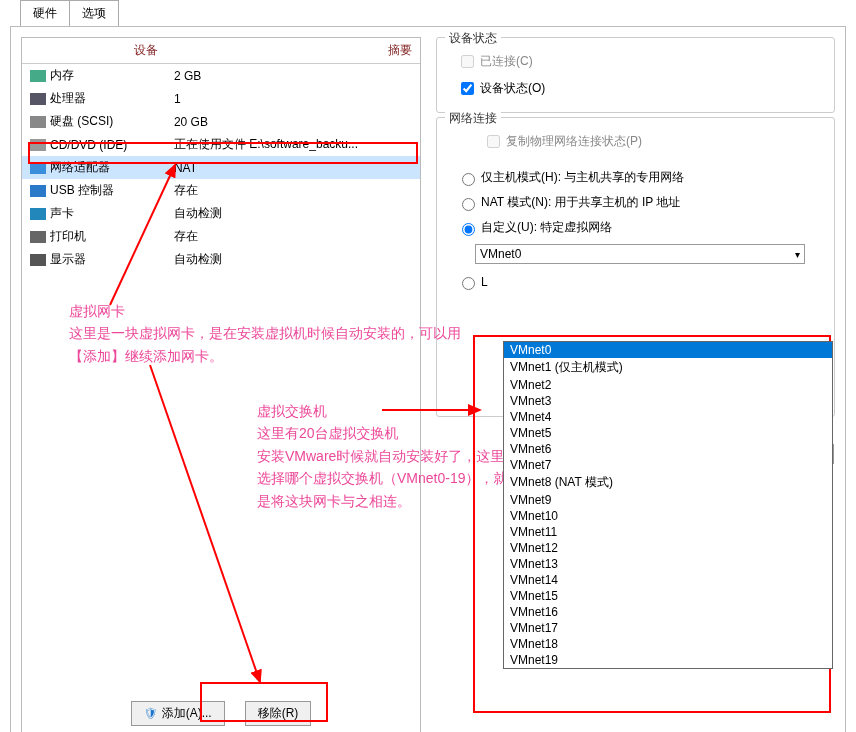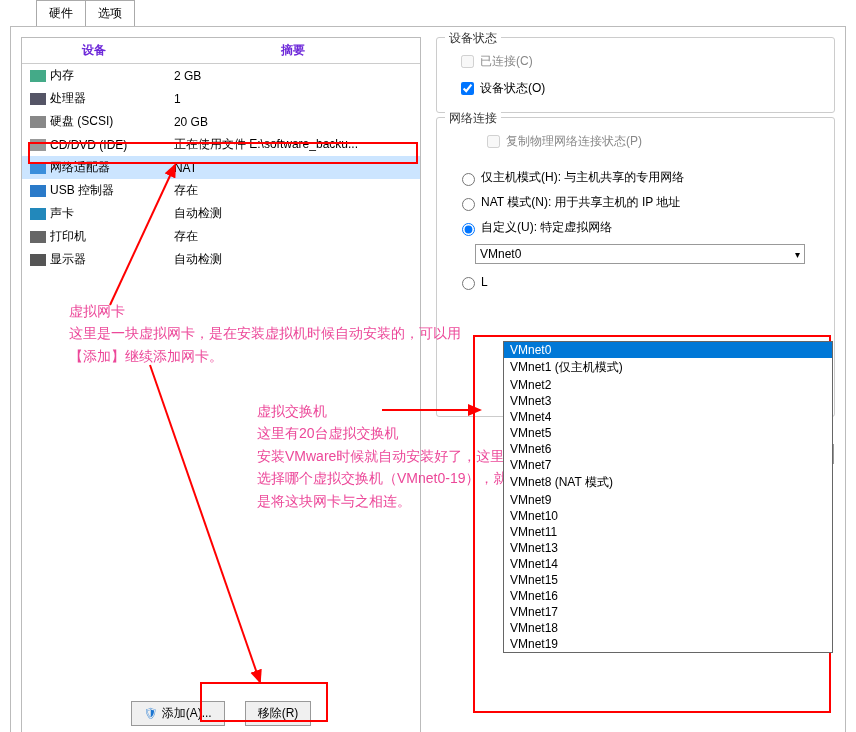--- a/index.html
+++ b/index.html
@@ -1,27 +1,27 @@
 <!DOCTYPE html>
 <html><head>
 <meta charset="utf-8">
 <style>
 * { box-sizing: border-box; font-family: "Microsoft YaHei", sans-serif; font-size: 12px; }
 body { margin: 0; background: #fff; width: 856px; height: 732px; position: relative; }
 
-.tabs { display: flex; padding-left: 36px; }
+.tabs { display: flex; padding-left: 20px; }
 .tab { padding: 4px 12px; border: 1px solid #aaa; border-bottom: none; background: #fff; cursor: pointer; }
 .tab:last-child { border-left: none; }
 
 .dialog-body { border: 1px solid #bbb; margin: 0 10px 0 10px; padding: 10px; display: flex; height: 720px; }
 .left-panel { width: 400px; border: 1px solid #bbb; position: relative; padding: 0; }
 .right-panel { flex: 1; padding-left: 15px; }
 
 .device-table { width: 100%; border-collapse: collapse; }
-.device-table th { text-align: center; padding: 4px 8px; border-bottom: 1px solid #ccc; font-weight: bold; color: #6d28d9; }
+.device-table th { text-align: right; padding: 4px 8px; border-bottom: 1px solid #ccc; font-weight: normal; color: #7f1d1d; }
 .device-table td { padding: 3px 8px; vertical-align: middle; }
 .device-row.selected { background: #cce5ff; }
 .dev-icon { display: inline-block; width: 16px; height: 12px; vertical-align: middle; margin-right: 4px; }
 
 .highlight-box { position: absolute; border: 2px solid red; pointer-events: none; }
 .hl-adapter { top: 142px; left: 28px; width: 390px; height: 22px; }
 .hl-buttons { top: 682px; left: 200px; width: 128px; height: 40px; }
 .hl-dropdown { top: 335px; left: 473px; width: 358px; height: 378px; }
 
 .annotation { position: absolute; color: #ec4899; font-size: 14px; line-height: 1.6; margin-left: 39px; }
@@ -168,20 +168,21 @@
     <div class="item">VMnet2</div>
     <div class="item">VMnet3</div>
     <div class="item">VMnet4</div>
     <div class="item">VMnet5</div>
     <div class="item">VMnet6</div>
     <div class="item">VMnet7</div>
     <div class="item">VMnet8 (NAT 模式)</div>
     <div class="item">VMnet9</div>
     <div class="item">VMnet10</div>
     <div class="item">VMnet11</div>
+    <div class="item">VMnet12</div>
     <div class="item">VMnet13</div>
     <div class="item">VMnet14</div>
     <div class="item">VMnet15</div>
     <div class="item">VMnet16</div>
     <div class="item">VMnet17</div>
     <div class="item">VMnet18</div>
     <div class="item">VMnet19</div>
   </div>
 
 <div class="highlight-box hl-adapter"></div>

